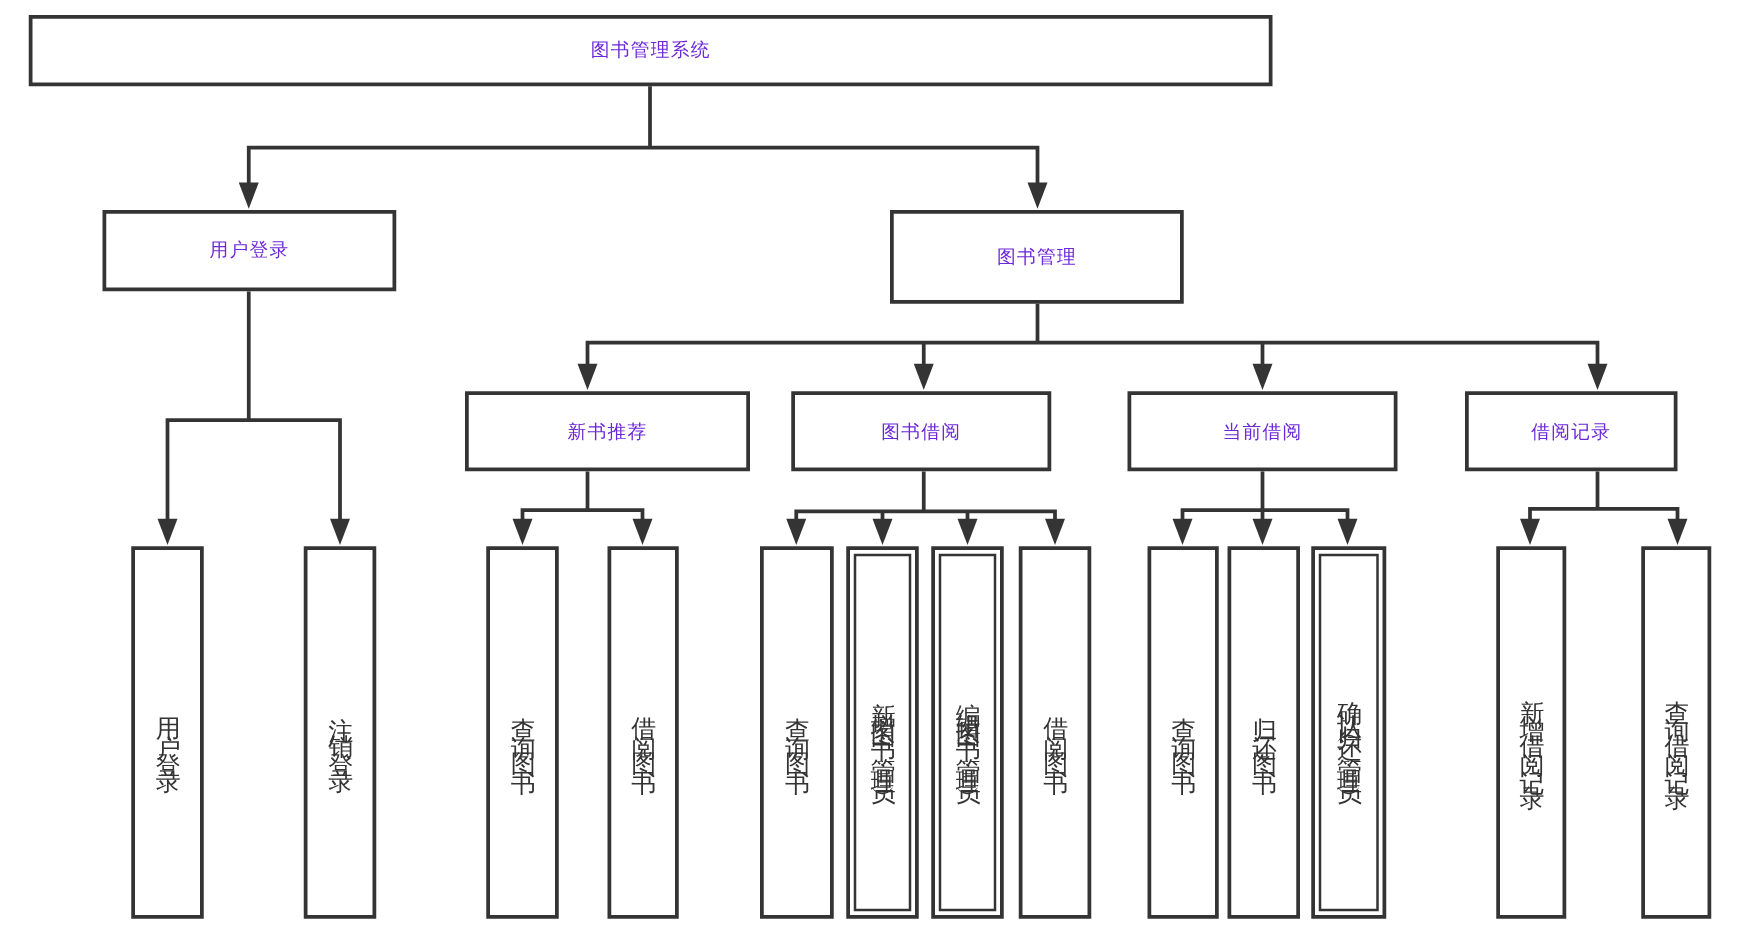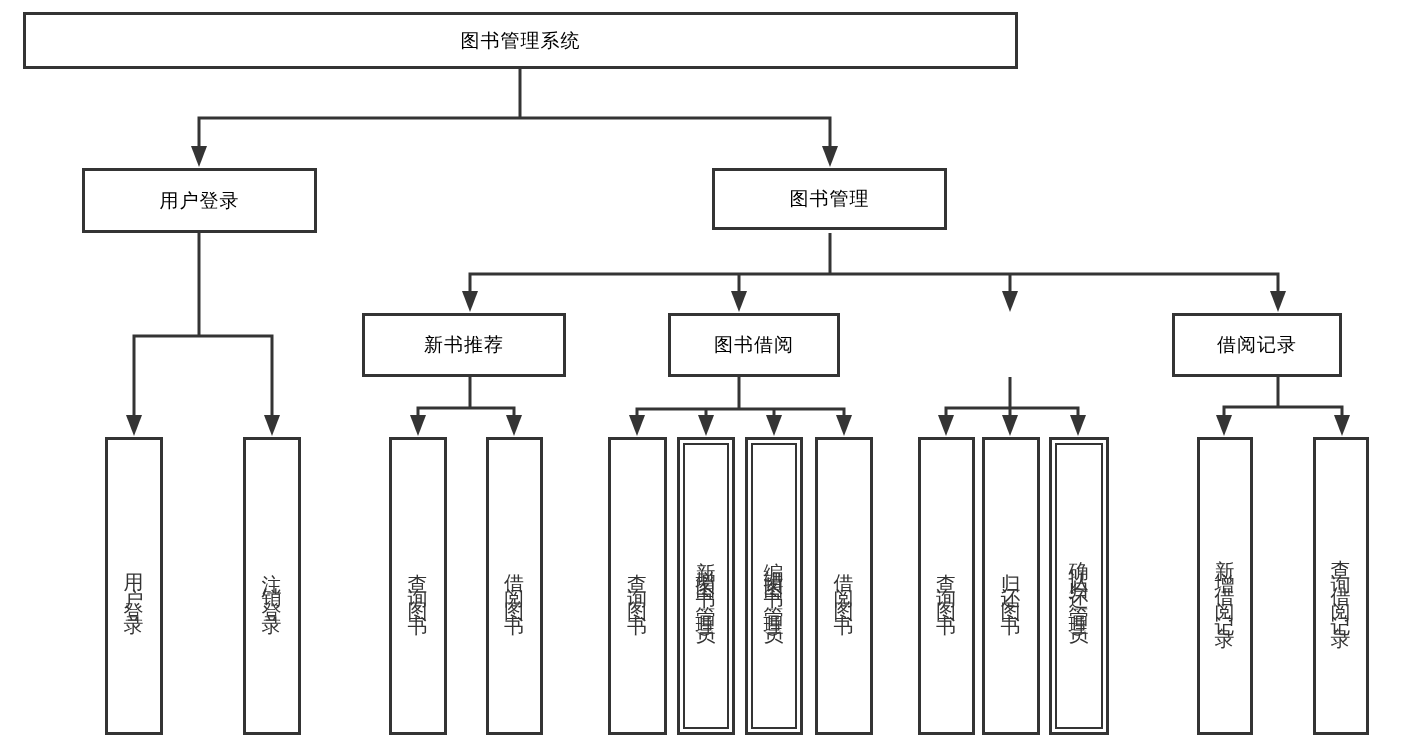--- a/index.html
+++ b/index.html
@@ -6,21 +6,21 @@
   .stage {
     position:relative; width:1405px; height:747px;
     background:#ffffff; overflow:hidden;
     font-family:"Liberation Sans", sans-serif;
   }
   .connector-svg { position:absolute; left:0; top:0; z-index:1; }
   .hbox {
     position:absolute; box-sizing:border-box;
     border:3px solid #343434; background:#ffffff;
     display:flex; align-items:center; justify-content:center;
-    font-size:19px; color:#000000; letter-spacing:1px;
+    font-size:15px; color:#6d28d9; letter-spacing:1px;
     z-index:2;
   }
   .vbox {
     position:absolute; top:437px; height:298px; box-sizing:border-box;
     border:3px solid #343434; background:#ffffff;
     display:flex; align-items:center; justify-content:center;
     z-index:2;
   }
   .vbox.dbl { outline:2px solid #343434; outline-offset:-8px; }
   .vlabel {
@@ -88,24 +88,25 @@
       <path d="M1002 415 L1018 415 L1010 436 Z"></path>
       <path d="M1070 415 L1086 415 L1078 436 Z"></path>
       <path d="M1216 415 L1232 415 L1224 436 Z"></path>
       <path d="M1334 415 L1350 415 L1342 436 Z"></path>
     </g>
   </svg>
 
   <div class="hbox" style="left:23px; top:12px; width:995px; height:57px">图书管理系统</div>
 
   <div class="hbox" style="left:82px; top:168px; width:235px; height:65px">用户登录</div>
-  <div class="hbox" style="left:712px; top:168px; width:235px; height:62px">图书管理</div>
+  <div class="hbox" style="left:712px; top:168px; width:235px; height:75px">图书管理</div>
 
-  <div class="hbox" style="left:362px; top:313px; width:204px; height:64px">新书推荐</div>
-  <div class="hbox" style="left:668px; top:313px; width:172px; height:64px">图书借阅</div>
+  <div class="hbox" style="left:372px; top:313px; width:228px; height:64px">新书推荐</div>
+  <div class="hbox" style="left:633px; top:313px; width:208px; height:64px">图书借阅</div>
+  <div class="hbox" style="left:902px; top:313px; width:216px; height:64px">当前借阅</div>
   <div class="hbox" style="left:1172px; top:313px; width:170px; height:64px">借阅记录</div>
 
   <div class="vbox" style="left:105px; width:58px">
     <span class="vlabel">用户登录</span>
   </div>
   <div class="vbox" style="left:243px; width:58px">
     <span class="vlabel">注销登录</span>
   </div>
 
   <div class="vbox" style="left:389px; width:58px">

